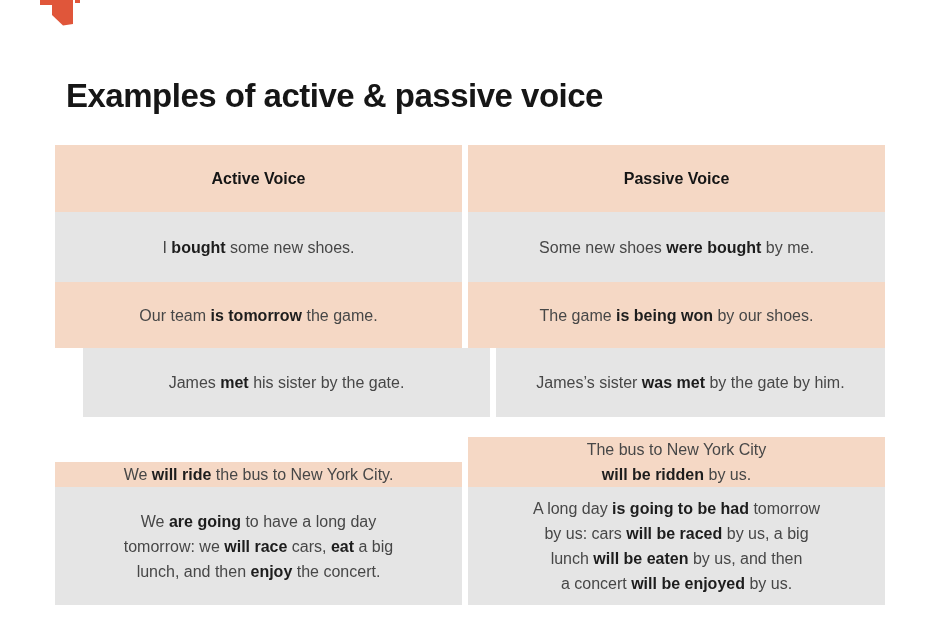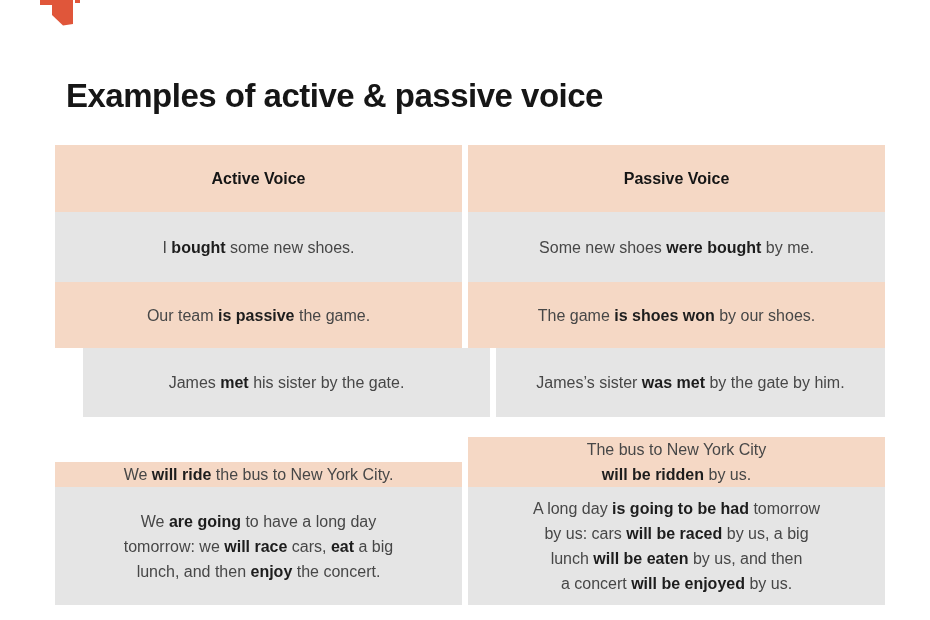--- a/index.html
+++ b/index.html
@@ -82,24 +82,24 @@
       <div class="t-row" style="height: 70px;">
         <div class="t-cell">
           <div><span>I </span><b>bought</b><span> some new shoes.</span></div>
         </div>
         <div class="t-cell">
           <div><span>Some new shoes </span><b>were bought</b><span> by me.</span></div>
         </div>
       </div>
       <div class="t-row alt" style="height: 66px;">
         <div class="t-cell">
-          <div><span>Our team </span><b>is passive</b><span> the game.</span></div>
+          <div><span>Our team </span><b>is tomorrow</b><span> the game.</span></div>
         </div>
         <div class="t-cell">
-          <div><span>The game </span><b>is shoes won</b><span> by our shoes.</span></div>
+          <div><span>The game </span><b>is being won</b><span> by our shoes.</span></div>
         </div>
       </div>
       <div class="t-row" style="height: 69px; padding-left: 28px;">
         <div class="t-cell">
           <div><span>James </span><b>met</b><span> his sister by the gate.</span></div>
         </div>
         <div class="t-cell">
           <div><span>James’s sister </span><b>was met</b><span> by the gate by him.</span></div>
         </div>
       </div>

